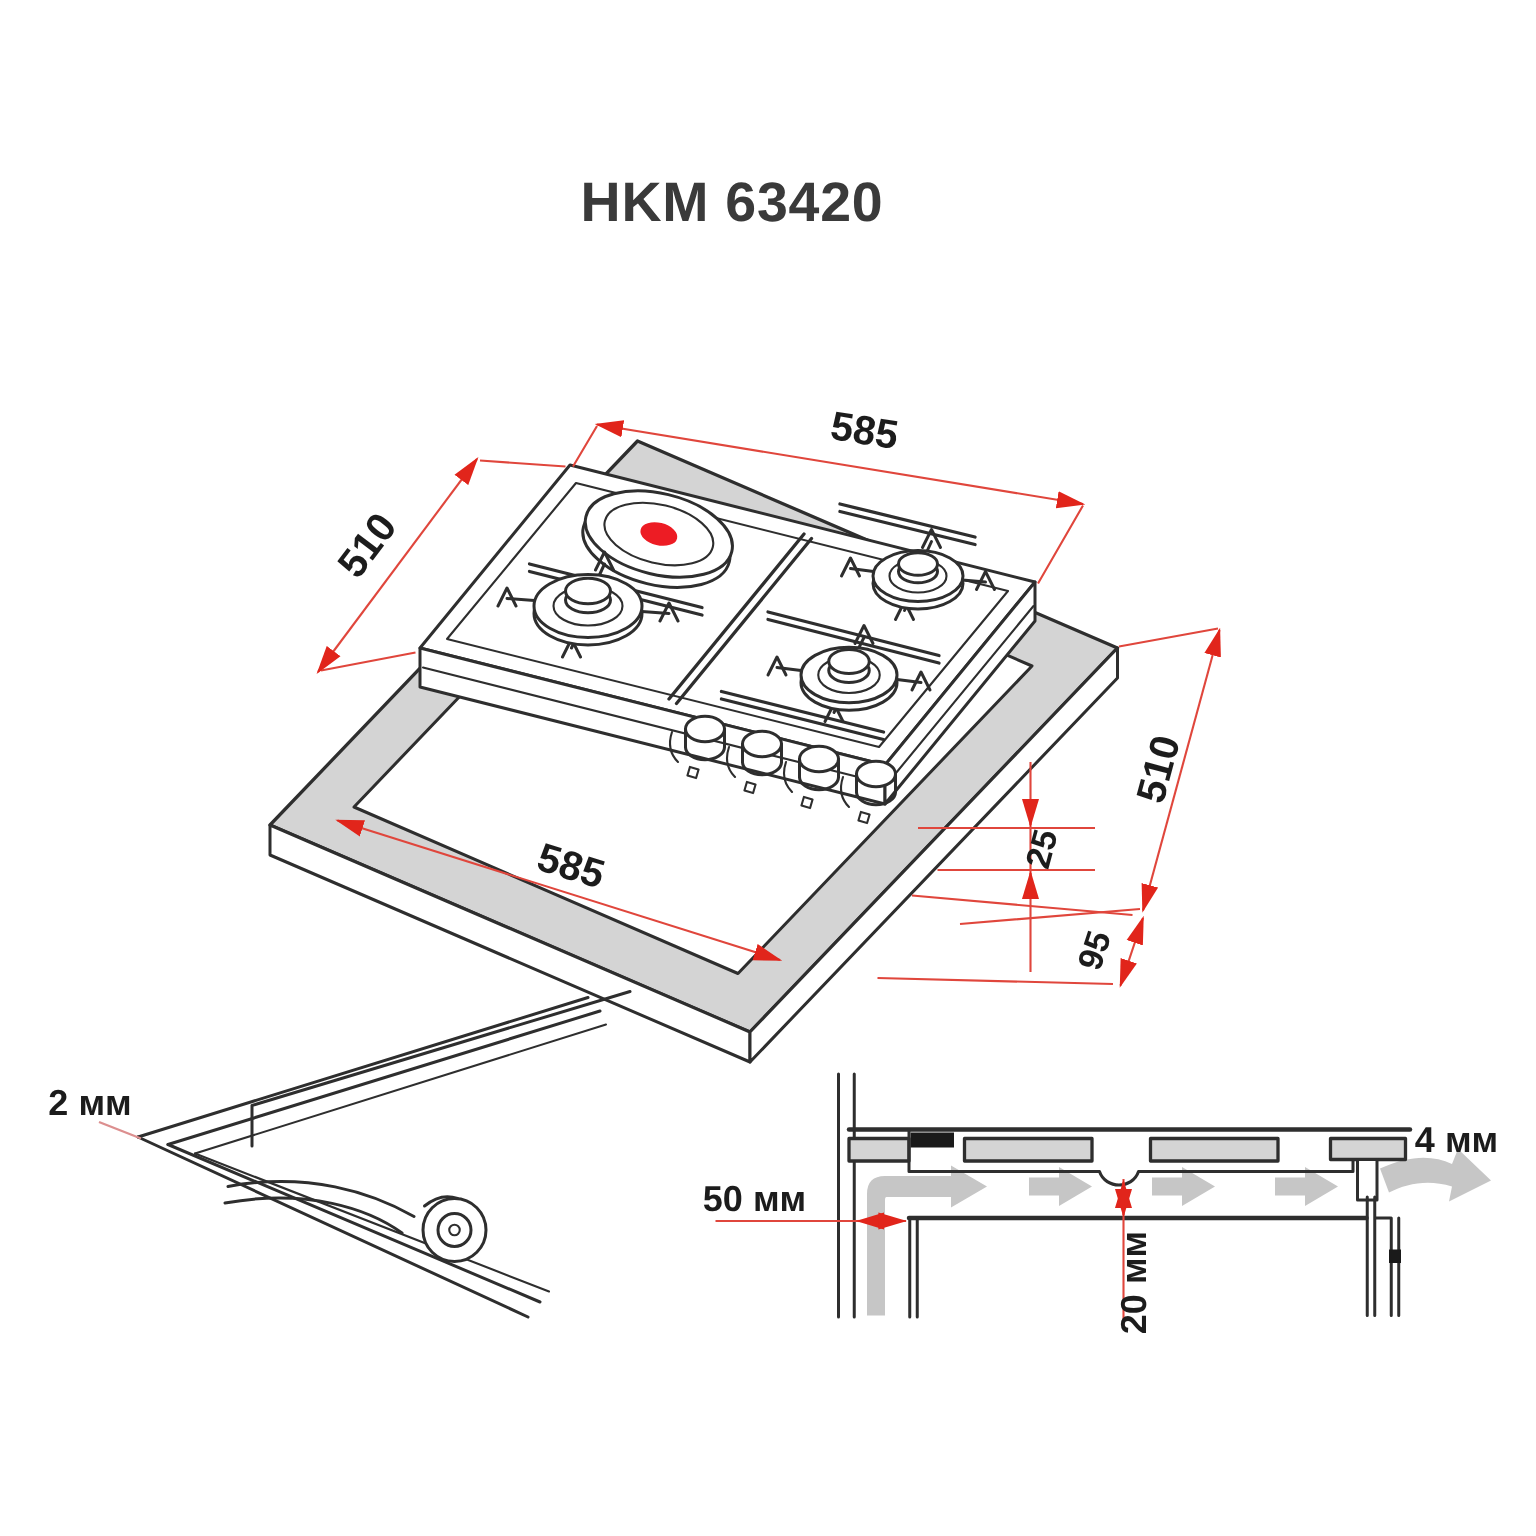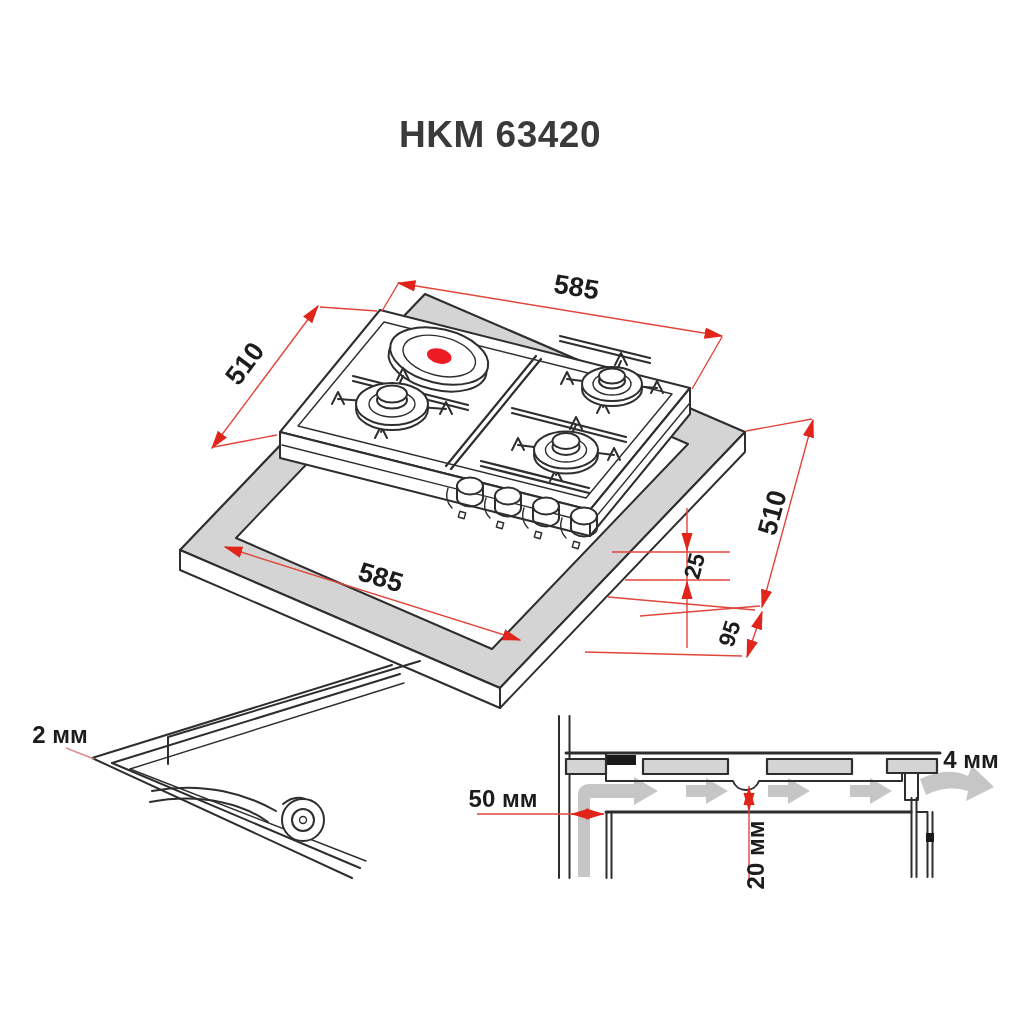--- a/index.html
+++ b/index.html
@@ -1,18 +1,18 @@
 <!DOCTYPE html>
 <html><head>
 <meta charset="utf-8">
 <style>
   html,body{margin:0;padding:0;background:#ffffff;}
   .page{position:relative;width:1024px;height:1024px;background:#fff;overflow:hidden;
         font-family:"Liberation Sans",sans-serif;}
-  .title{position:absolute;top:114px;left:12px;width:976px;text-align:center;
+  .title{position:absolute;top:114px;left:0;width:976px;text-align:center;
          font-size:37px;font-weight:700;color:#3a3a3a;letter-spacing:.5px;}
   svg.art{position:absolute;left:0;top:0;}
   
   .ln{stroke:#2e2e2e;fill:none;stroke-width:2;stroke-linecap:round;stroke-linejoin:round;}
   .th{stroke-width:1.4;}
   .lw3{stroke-width:3;}
   .shape{fill:#ffffff;stroke:#2e2e2e;stroke-width:2;stroke-linejoin:round;}
   .grayshape{fill:#d4d4d4;stroke:#2e2e2e;stroke-width:2.2;stroke-linejoin:round;}
   .bar{stroke:#2e2e2e;stroke-width:2.2;fill:none;stroke-linecap:round;}
   .red{stroke:#e0463c;stroke-width:1.4;fill:none;}

